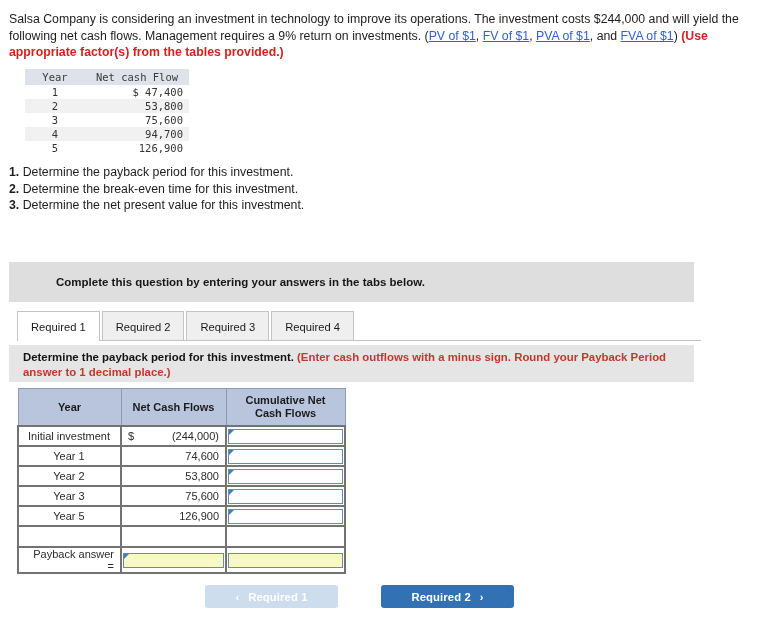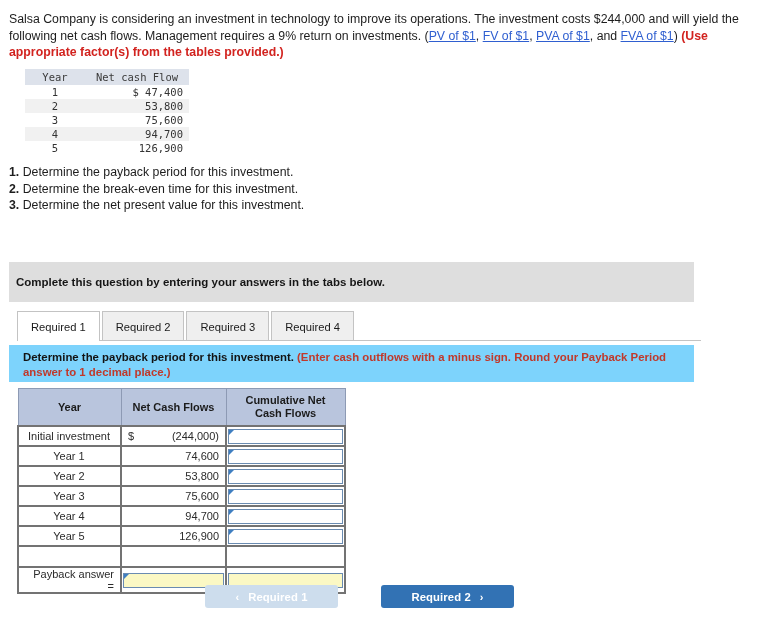--- a/index.html
+++ b/index.html
@@ -81,24 +81,25 @@
     position: absolute;
     left: 9px;
     top: 262px;
     width: 685px;
     height: 40px;
     background: #dedede;
     display: flex;
     align-items: center;
   }
   .banner-text {
-    padding-left: 7px;
+    padding-left: 25px;
     font-size: 11.5px;
     font-weight: bold;
     color: #161616;
+    margin-left: 22px;
   }
 
   
   .tabs {
     position: absolute;
     left: 17px;
     top: 309px;
     width: 684px;
     height: 32px;
     display: flex;
@@ -142,21 +143,21 @@
     z-index: 4;
   }
 
   
   .subinstr {
     position: absolute;
     left: 9px;
     top: 345px;
     width: 685px;
     height: 37px;
-    background: #7dd3fc;
+    background: #e5e5e5;
     box-sizing: border-box;
     padding: 5px 14px 0 14px;
     font-size: 11.4px;
     line-height: 15px;
     font-weight: bold;
     color: #131313;
   }
   .subinstr .hint {
     color: #c0392b;
     font-weight: bold;
@@ -371,27 +372,20 @@
       </td>
     </tr>
     <tr>
       <td class="lbl-cell center">Year 3</td>
       <td class="num-cell">75,600</td>
       <td class="input-cell">
         <div class="inputbox"><span class="flag"></span><span></span></div>
       </td>
     </tr>
     <tr>
-      <td class="lbl-cell center">Year 4</td>
-      <td class="num-cell">94,700</td>
-      <td class="input-cell">
-        <div class="inputbox"><span class="flag"></span><span></span></div>
-      </td>
-    </tr>
-    <tr>
       <td class="lbl-cell center">Year 5</td>
       <td class="num-cell">126,900</td>
       <td class="input-cell">
         <div class="inputbox"><span class="flag"></span><span></span></div>
       </td>
     </tr>
     <tr class="spacer-row">
       <td></td>
       <td class="rule-top"></td>
       <td></td>

